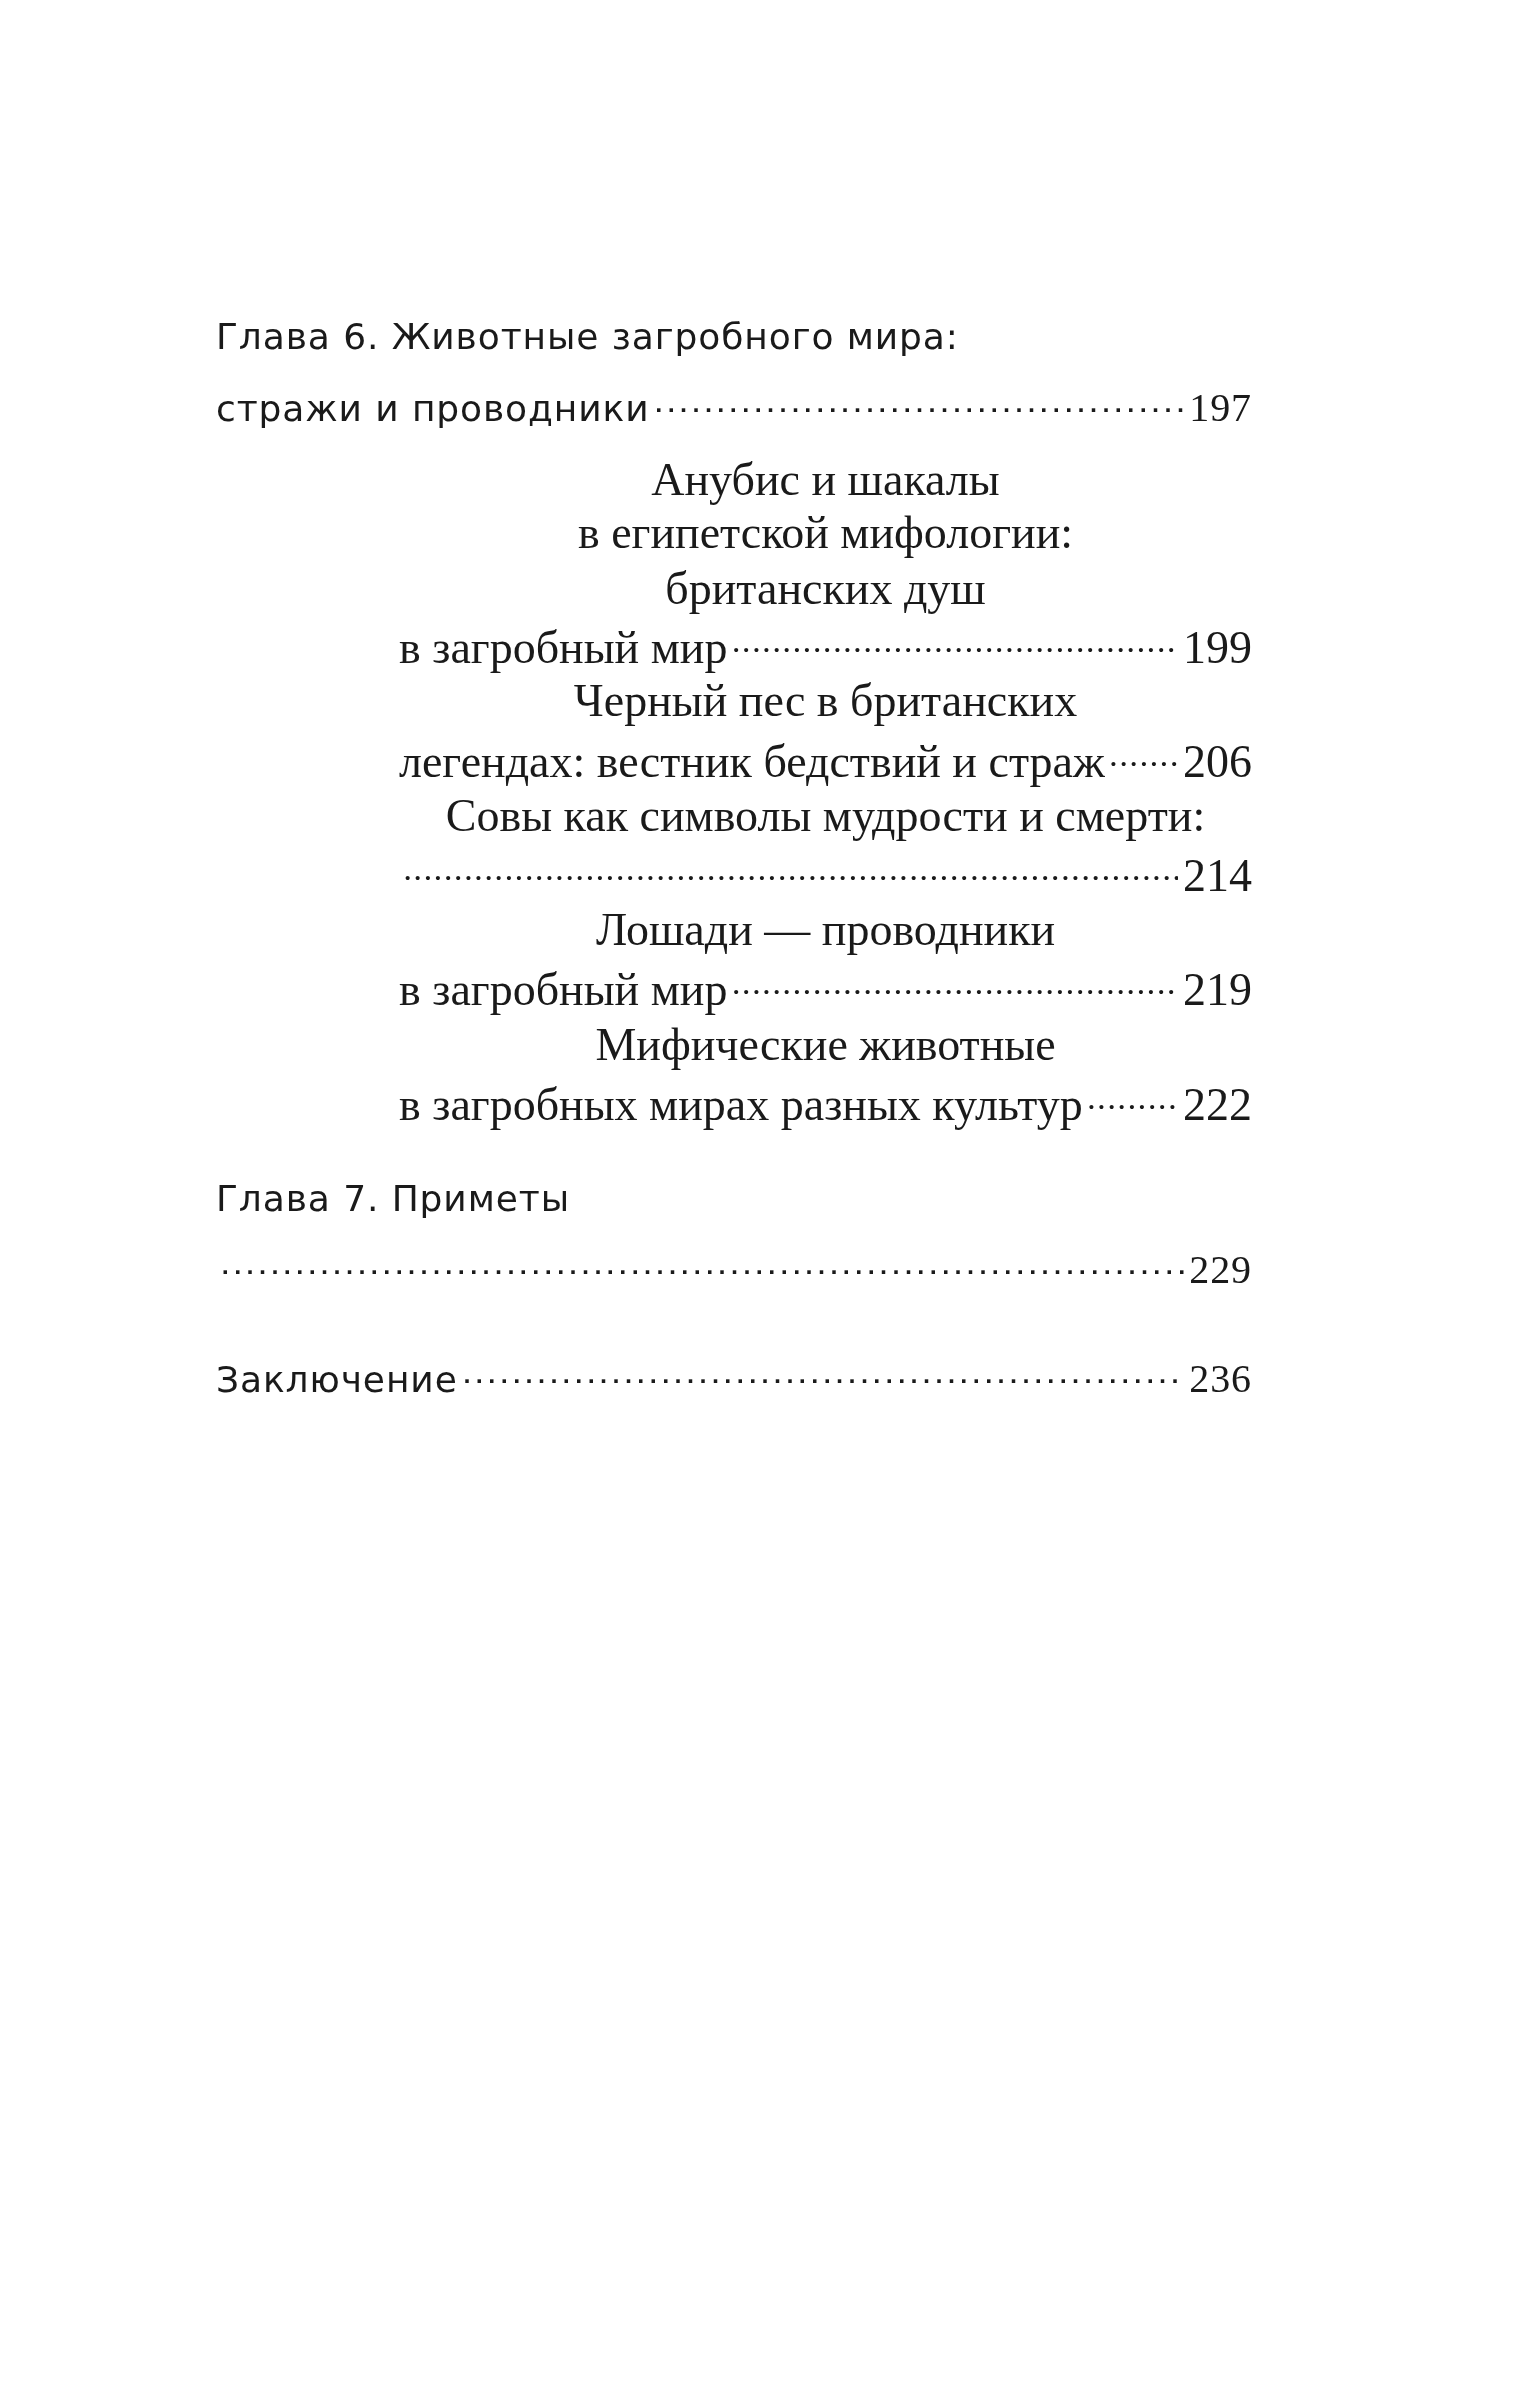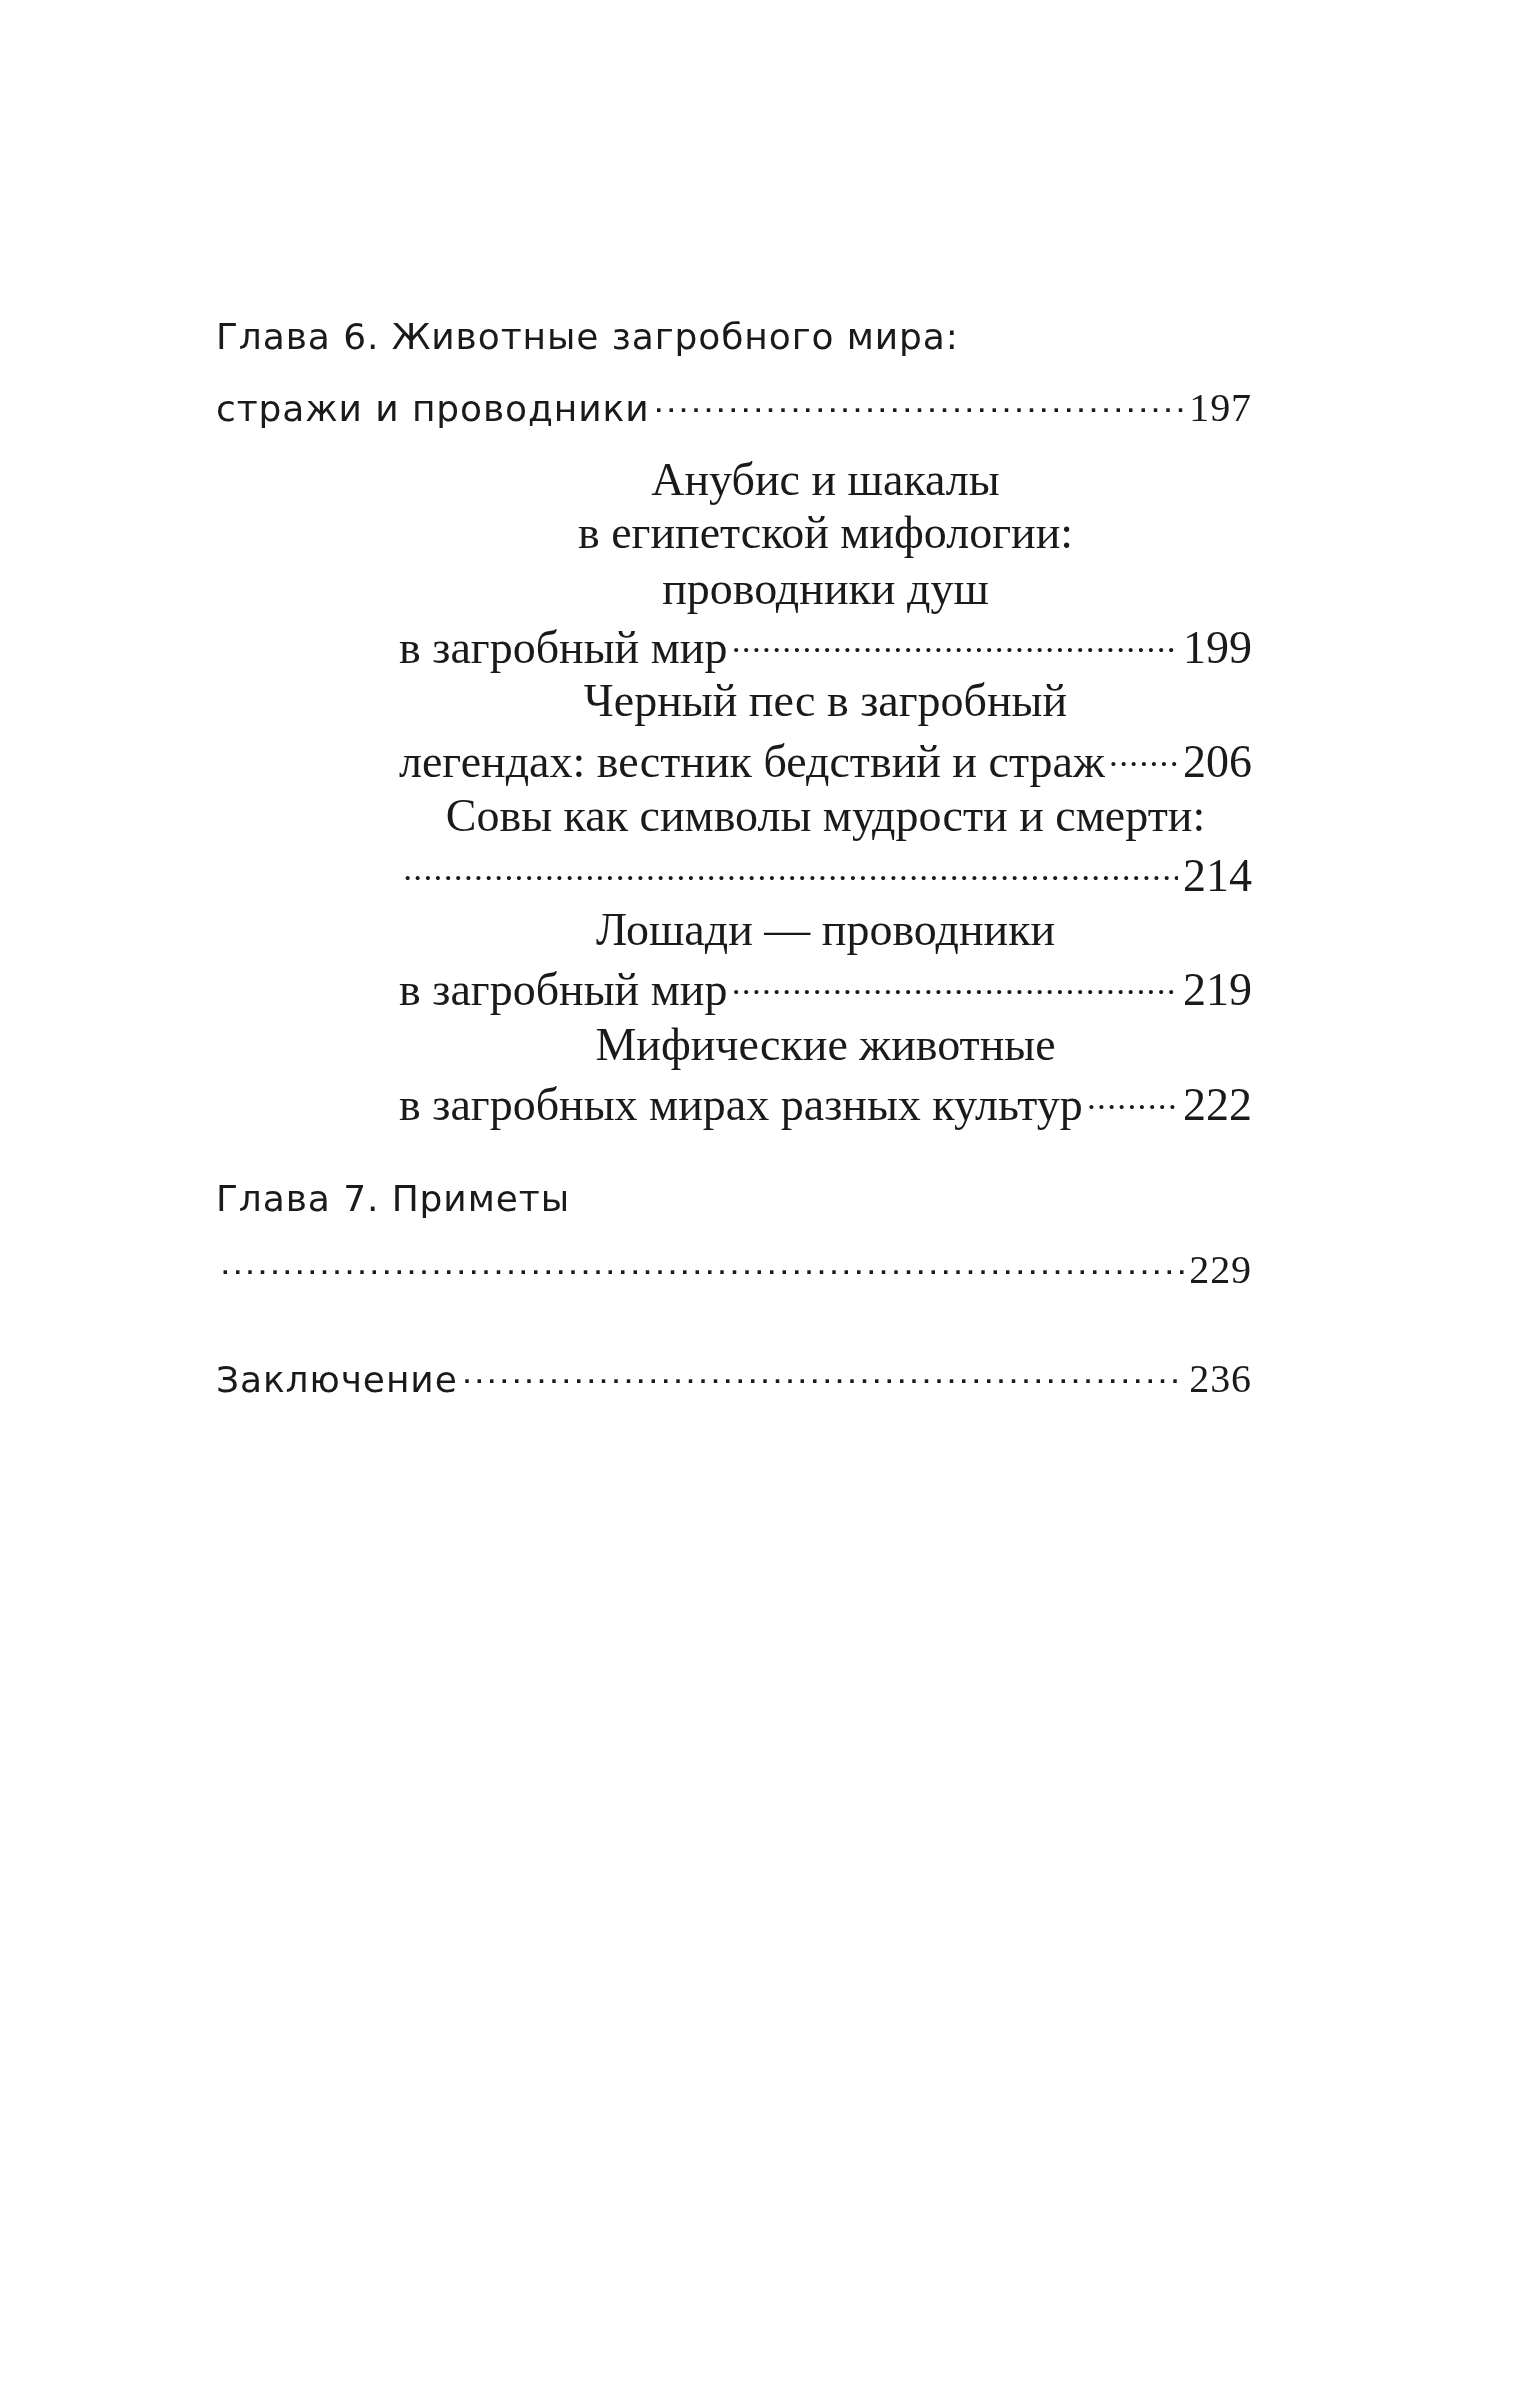--- a/index.html
+++ b/index.html
@@ -37,30 +37,30 @@
     <span class="page">197</span>
   </div>
 
   <div class="line sub" style="top:453px">
     <span class="text">Анубис и шакалы</span>
   </div>
   <div class="line sub" style="top:506px">
     <span class="text">в египетской мифологии:</span>
   </div>
   <div class="line sub" style="top:562px">
-    <span class="text">проводники душ</span>
+    <span class="text">британских душ</span>
   </div>
   <div class="line sub" style="top:617px">
     <span class="text">в загробный мир</span>
     <span class="leader"></span>
     <span class="page">199</span>
   </div>
 
   <div class="line sub" style="top:674px">
-    <span class="text">Черный пес в загробный</span>
+    <span class="text">Черный пес в британских</span>
   </div>
   <div class="line sub" style="top:731px">
     <span class="text">легендах: вестник бедствий и страж</span>
     <span class="leader"></span>
     <span class="page">206</span>
   </div>
 
   <div class="line sub" style="top:789px">
     <span class="text">Совы как символы мудрости и смерти:</span>
   </div>

